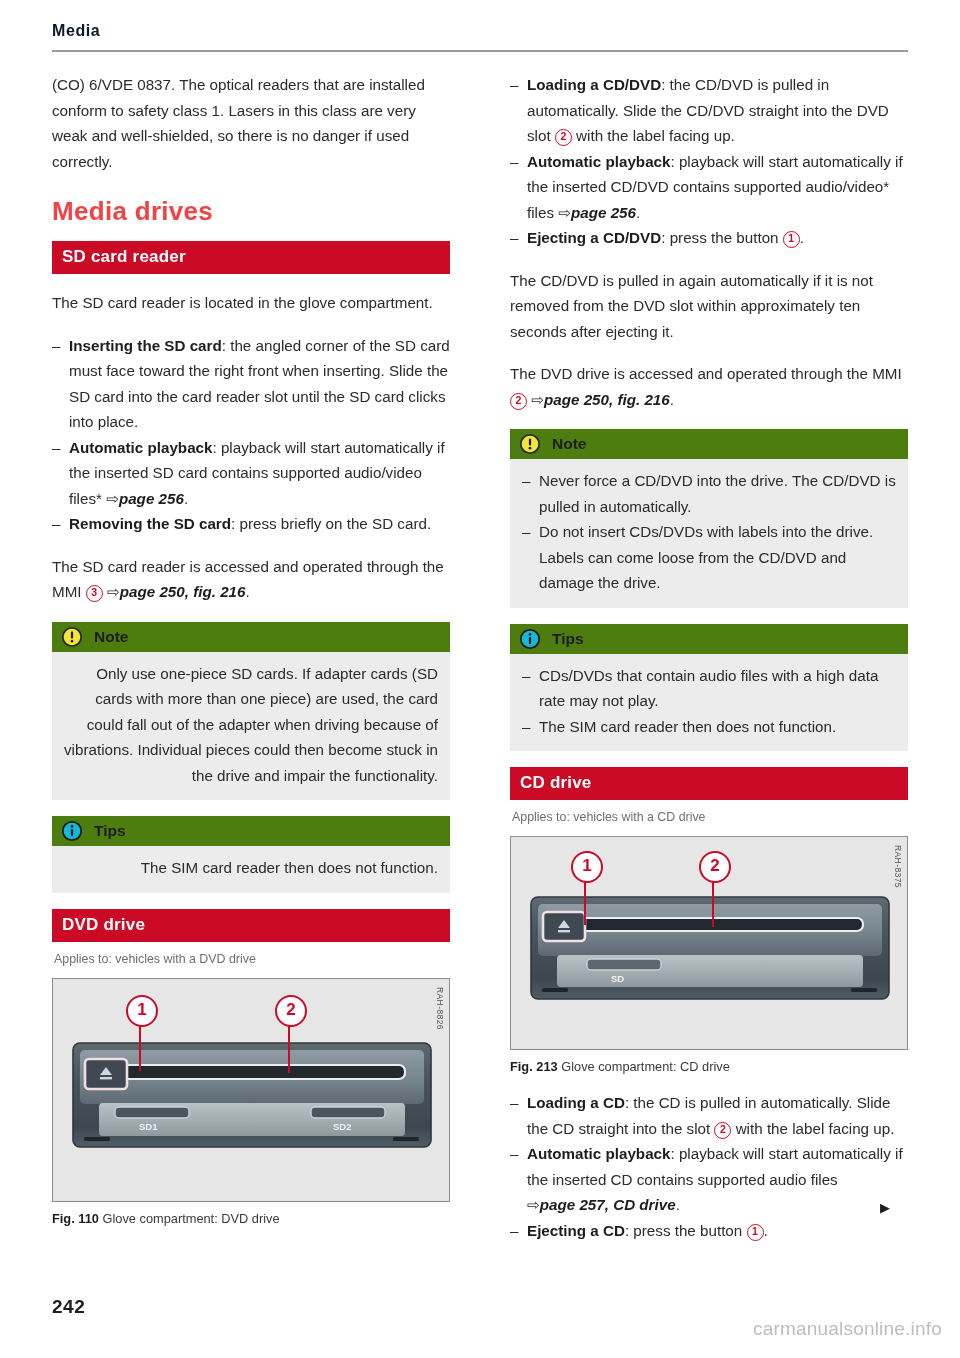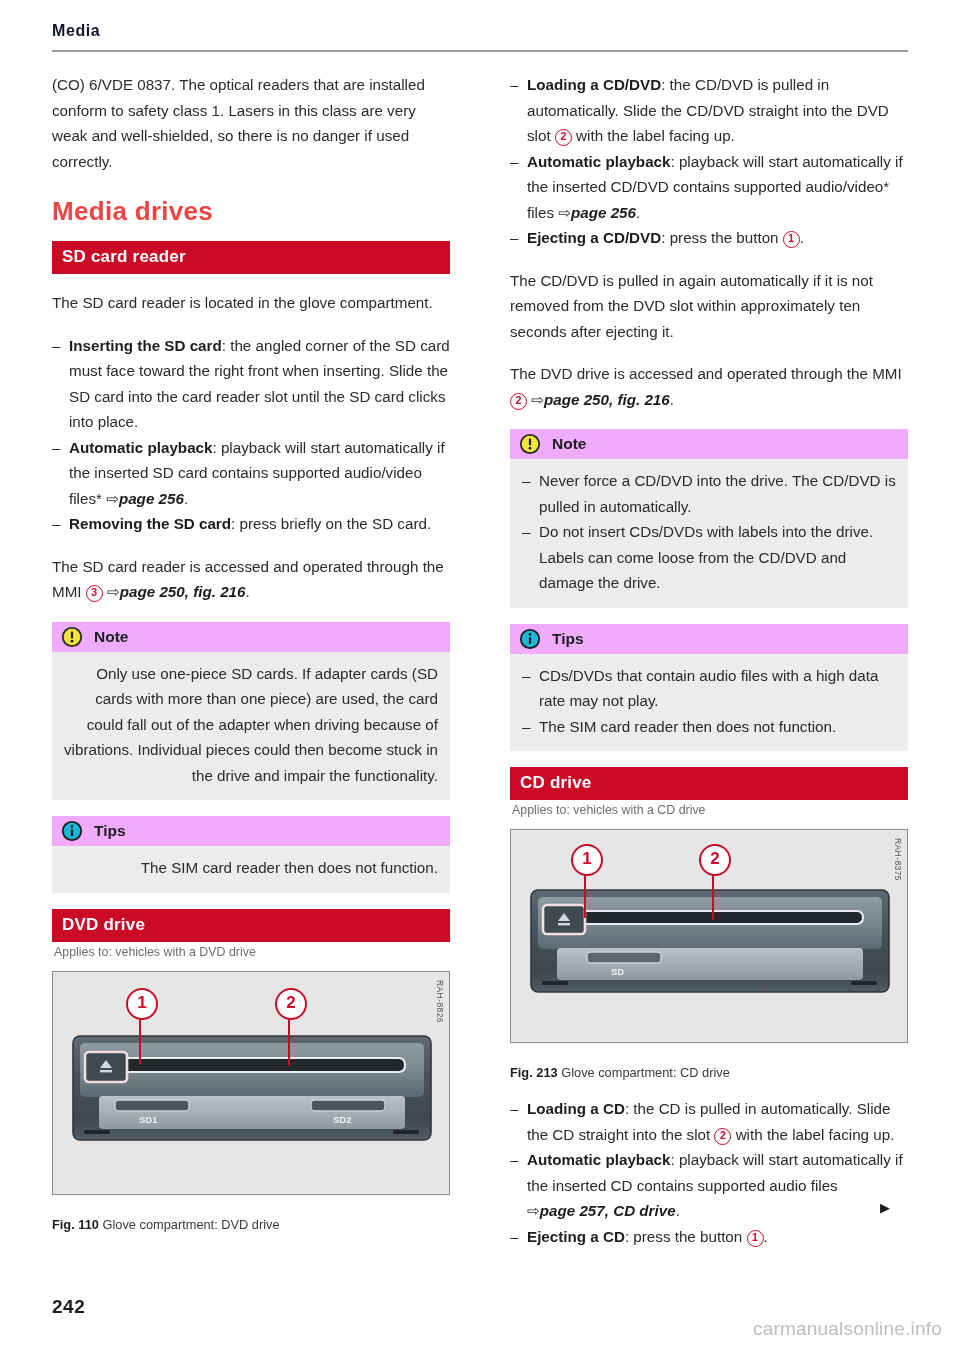--- a/index.html
+++ b/index.html
@@ -38,21 +38,21 @@
     font-size:26px;font-weight:700;letter-spacing:.3px;
     margin:22px 0 14px 0;color:#ef4444;
   }
   .redbar{
     background:#cb0a26;color:#ffffff;
     font-size:17px;font-weight:700;
     padding:6px 10px 7px 10px;
     margin:0 0 16px 0;
     letter-spacing:.2px;
   }
-  .redbar.nomargin{margin-bottom:3px;}
+  .redbar.nomargin{margin-bottom:10px;}
   .appliesto{
     font-size:12.4px;color:#6e6e6e;margin:0 0 12px 2px;
   }
 
   
   ul.dash{list-style:none;margin:0 0 17px 0;padding:0;}
   ul.dash li{
     position:relative;padding-left:17px;
     font-size:15.2px;line-height:25.5px;margin-bottom:0;
   }
@@ -69,21 +69,21 @@
     width:15px;height:15px;line-height:13px;
     border:1.4px solid #cb0a26;border-radius:50%;
     color:#cb0a26;font-size:10.5px;font-weight:700;
     text-align:center;vertical-align:1px;
     font-style:normal;
   }
 
   
   .box{margin:0 0 16px 0;}
   .box-head{
-    background:#f0abfc;
+    background:#4d7c0f;
     height:30px;display:flex;align-items:center;
     padding-left:9px;
   }
   .box-head .bicon{margin-right:11px;display:flex;align-items:center;}
   .box-head .btitle{font-size:15.5px;font-weight:700;color:#1d1d1d;}
   .box-body{
     background:#ececec;padding:9px 12px 12px 12px;
   }
   .box-body p{margin:0;font-size:15.2px;line-height:25.5px;text-align:right;}
   .box-body ul.dash{margin:0;}
@@ -99,21 +99,21 @@
   }
   .figbox.short{height:212px;}
   .figcode{
     position:absolute;right:3px;top:6px;
     writing-mode:vertical-rl;
     font-size:8.5px;color:#555;letter-spacing:.4px;
     background:#e6e6e6;
     padding:2px 1px;
   }
   .figcaption{
-    font-size:12.8px;color:#3a3a3a;padding-top:22px;
+    font-size:12.8px;color:#3a3a3a;padding-top:9px;
   }
   .figcaption b{font-weight:700;color:#1d1d1d;}
 
   
   .device{
     position:absolute;left:18px;right:18px;
   }
   .callout-num{
     position:absolute;
     width:28px;height:28px;border-radius:50%;

